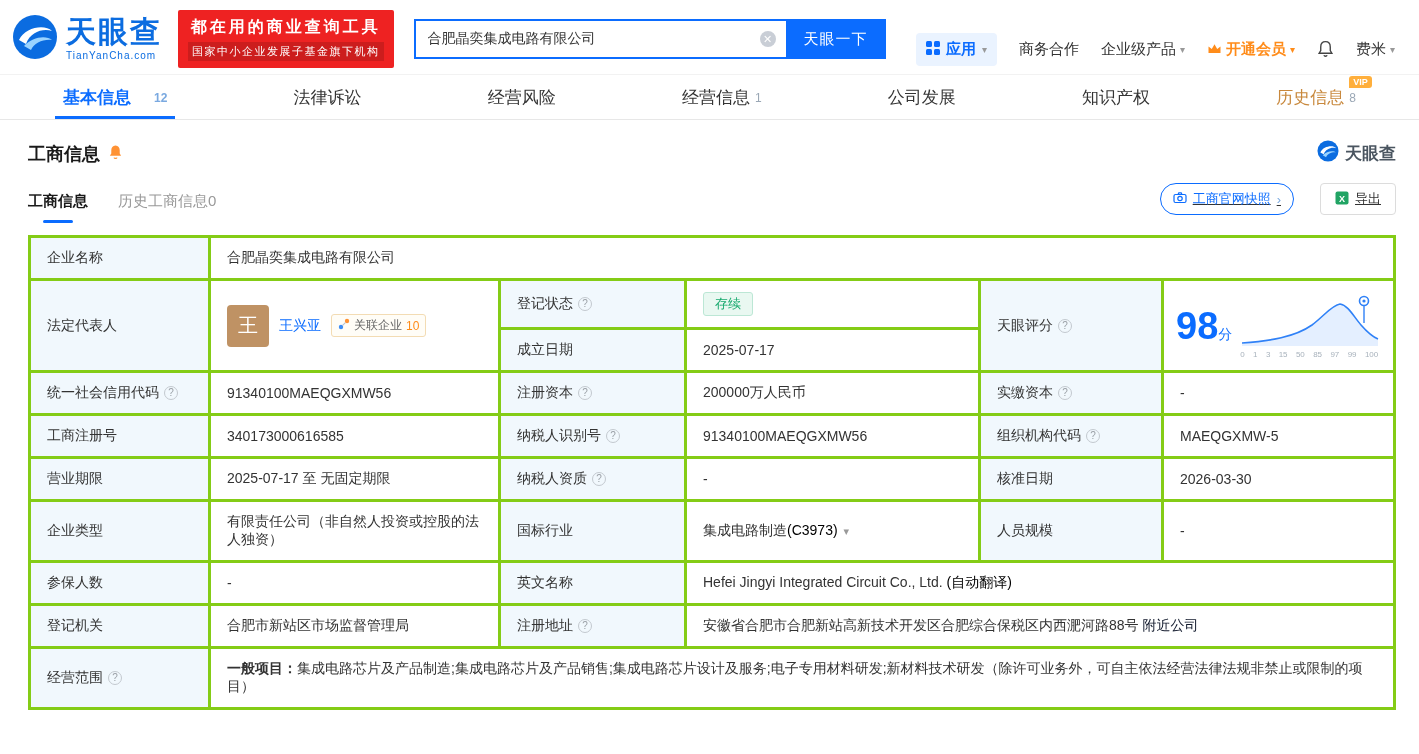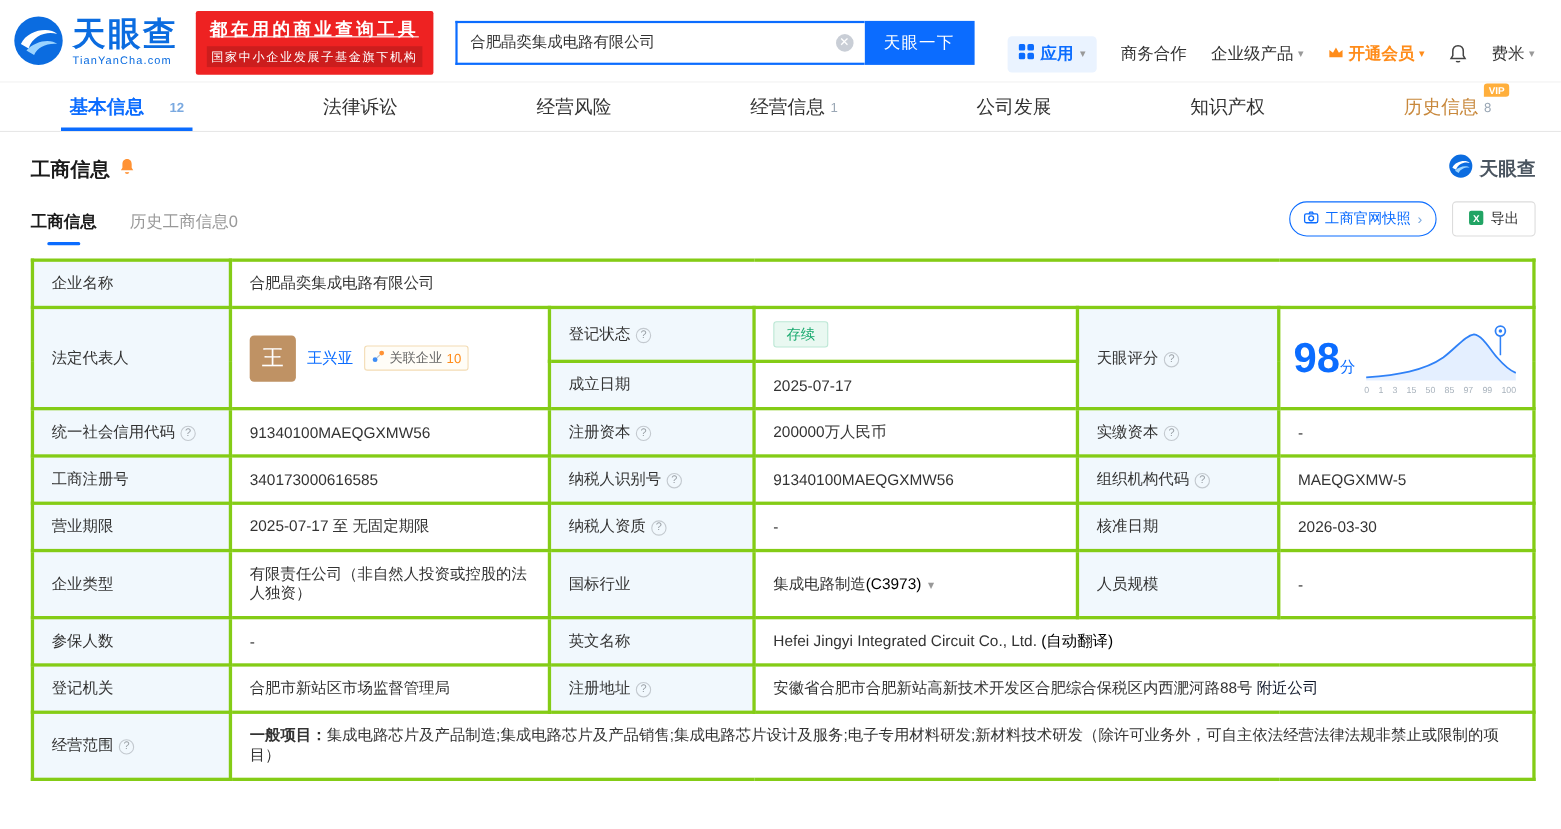--- a/index.html
+++ b/index.html
@@ -7,21 +7,21 @@
     width: 1419px; height: 754px; overflow: hidden; background: #fff;
     font-family: "Liberation Sans", "DejaVu Sans", sans-serif; color: #333;
   }
   
   .header { display: flex; align-items: center; gap: 16px; padding: 10px 24px 6px 12px; }
   .logo { display: flex; align-items: center; gap: 8px; cursor: pointer; }
   .logo-texts { display: flex; flex-direction: column; line-height: 1; }
   .logo-name { font-size: 30px; font-weight: bold; color: #0b6ce0; letter-spacing: 2px; }
   .logo-domain { font-size: 10px; color: #0b6ce0; margin-top: 4px; letter-spacing: 1px; }
   .banner { background: #ee2222; color: #fff; text-align: center; padding: 7px 10px; border-radius: 2px; }
-  .banner-l1 { font-size: 16px; font-weight: bold; letter-spacing: 3px; white-space: nowrap; text-decoration: underline; }
+  .banner-l1 { font-size: 16px; font-weight: bold; letter-spacing: 3px; white-space: nowrap; }
   .banner-l2 { font-size: 11px; margin-top: 4px; background: rgba(0,0,0,.14); padding: 2px 4px; letter-spacing: 1.5px; white-space: nowrap; }
   .search-block { display: flex; flex-direction: column; margin-left: 4px; }
   .search-tabs { display: flex; align-items: flex-end; gap: 2px; height: 26px; }
   .search-tab { font-size: 13px; color: #333; padding: 4px 12px; cursor: pointer; white-space: nowrap; }
   .search-tab.active { background: #0b6cff; color: #fff; border-radius: 3px 3px 0 0; font-weight: bold; }
   .search-row { display: flex; }
   .search-input-wrap { position: relative; }
   .search-input {
     width: 372px; height: 40px; border: 2px solid #0b6cff; border-right: none;
     padding: 0 34px 0 12px; font-size: 14px; color: #333; outline: none;
@@ -54,21 +54,21 @@
 
   
   .content { padding: 0 23px 0 28px; }
   .section-head { display: flex; align-items: center; gap: 8px; margin-top: 20px; }
   .section-title { font-size: 18px; font-weight: bold; color: #1a1a1a; }
   .watermark { margin-left: auto; display: flex; align-items: center; gap: 6px; color: #4a5560; font-size: 17px; font-weight: bold; }
   .subtab-row { display: flex; align-items: flex-end; margin-top: 16px; }
   .subtab { font-size: 15px; margin-right: 30px; padding-bottom: 12px; position: relative; color: #999; cursor: pointer; }
   .subtab.active { color: #1a1a1a; font-weight: bold; }
   .subtab.active::after { content: ""; position: absolute; left: 50%; transform: translateX(-50%); bottom: 0; width: 30px; height: 3px; background: #0b6cff; border-radius: 2px; }
-  .subtab-actions { margin-left: auto; display: flex; gap: 14px; padding-bottom: 8px; }
+  .subtab-actions { margin-left: auto; display: flex; gap: 26px; padding-bottom: 8px; text-decoration: underline; }
   .btn-snapshot { display: flex; align-items: center; gap: 6px; border: 1px solid #0b6cff; color: #0b6cff; background: #fff; border-radius: 16px; padding: 6px 12px; font-size: 13px; cursor: pointer; font-family: inherit; }
   .btn-export { display: flex; align-items: center; gap: 6px; border: 1px solid #dcdcdc; color: #333; background: #fff; border-radius: 4px; padding: 6px 14px; font-size: 13px; cursor: pointer; font-family: inherit; }
   .chev { color: #7aa9e0; font-size: 13px; }
 
   
   .info-table { width: 100%; border-collapse: collapse; margin-top: 12px; font-size: 14px; table-layout: fixed; }
   .info-table td { border: 3px solid #84cc16; padding: 11px 16px; vertical-align: middle; word-break: break-all; color: #333; }
   td.lbl { background: #f1f8fd; }
   .help { display: inline-block; width: 14px; height: 14px; border: 1px solid #c3c9cf; border-radius: 50%; color: #9aa0a6; font-size: 10px; line-height: 12px; text-align: center; margin-left: 5px; vertical-align: 1px; cursor: pointer; }
   .badge-active { display: inline-block; background: #e9f8f1; color: #18a96e; border: 1px solid #bce7d5; padding: 2px 11px; border-radius: 3px; font-size: 13px; }

